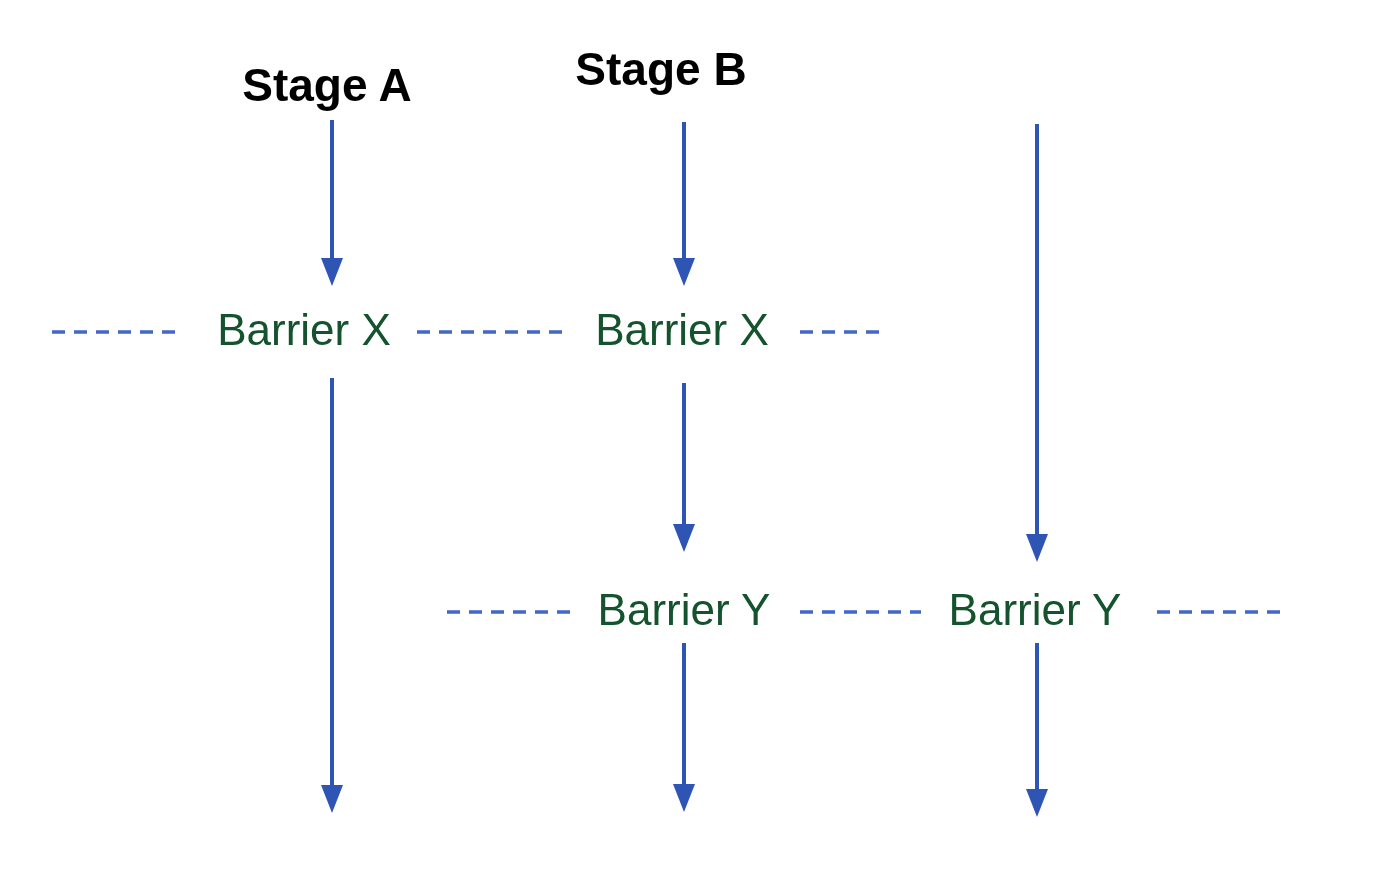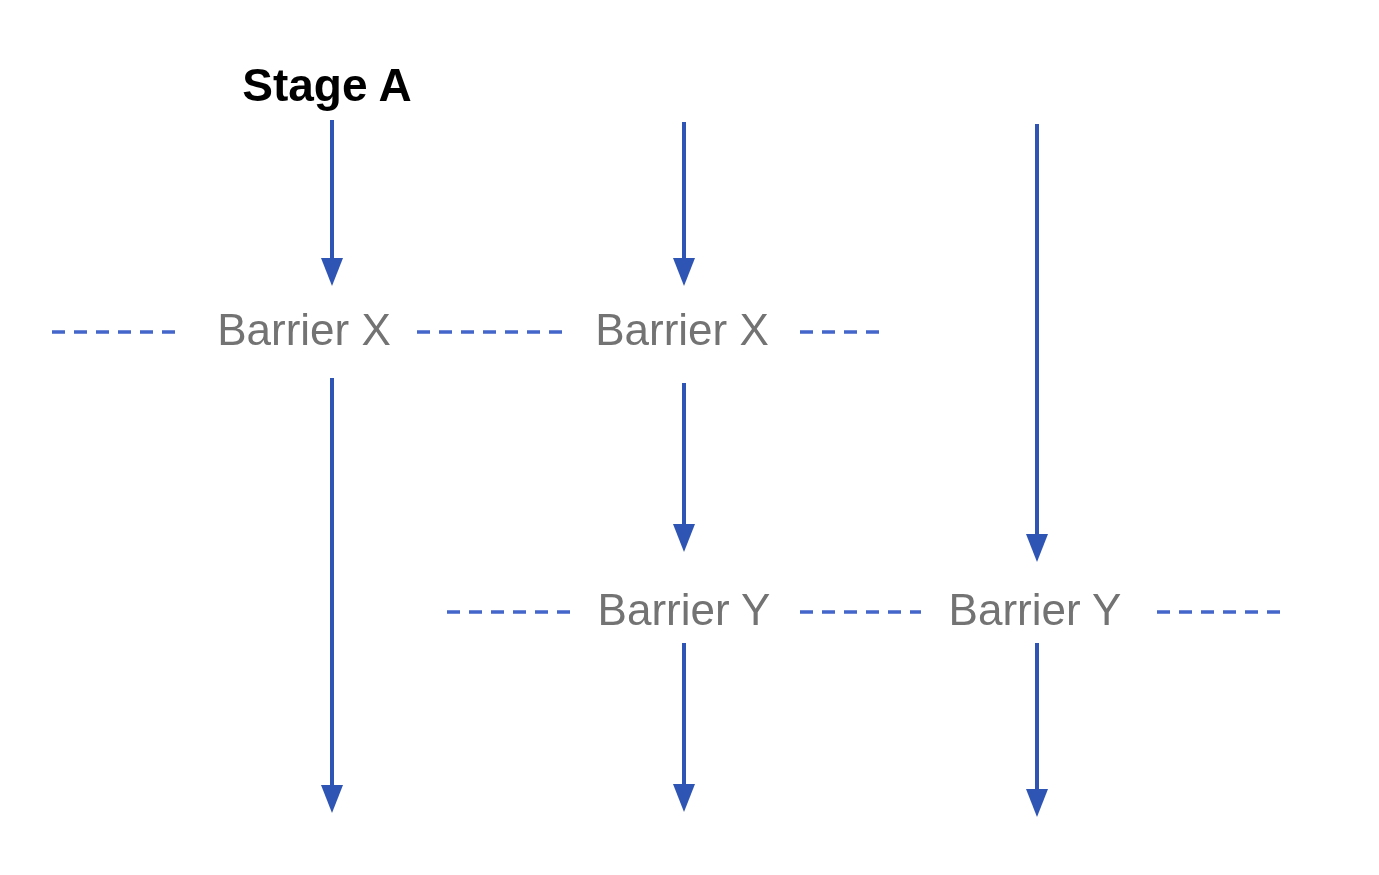--- a/index.html
+++ b/index.html
@@ -22,21 +22,21 @@
     font-weight: 700;
     color: #000000;
     white-space: nowrap;
     letter-spacing: 0px;
   }
   .barrier-label {
     position: absolute;
     transform: translate(-50%, -50%);
     font-size: 44px;
     font-weight: 400;
-    color: #737373;
+    color: #14532d;
     white-space: nowrap;
   }
   .title-a { left: 327px; top: 85px; }
   .title-b { left: 661px; top: 69px; }
   .title-c { left: 1008px; top: 69px; }
   .barrier-x1 { left: 304px; top: 330px; }
   .barrier-x2 { left: 682px; top: 330px; }
   .barrier-y1 { left: 684px; top: 610px; }
   .barrier-y2 { left: 1035px; top: 610px; }
   svg.overlay {
@@ -51,20 +51,21 @@
     stroke-width: 3.5;
     stroke-dasharray: 13 9;
   }
 </style>
 </head>
 <body>
 
 <div class="canvas">
 
   <div class="stage-title title-a">Stage A</div>
+  <div class="stage-title title-b">Stage B</div>
 
   <svg class="overlay" viewBox="0 0 1379 875" xmlns="http://www.w3.org/2000/svg">
 
     <line class="arrow-shaft" x1="332" y1="120" x2="332" y2="260" stroke="#2F55B4"></line>
     <polygon points="321,258 343,258 332,286" fill="#2F55B4"></polygon>
     <line class="arrow-shaft" x1="332" y1="378" x2="332" y2="787" stroke="#2F55B4"></line>
     <polygon points="321,785 343,785 332,813" fill="#2F55B4"></polygon>
 
     <line class="arrow-shaft" x1="684" y1="122" x2="684" y2="260" stroke="#2F55B4"></line>
     <polygon points="673,258 695,258 684,286" fill="#2F55B4"></polygon>

